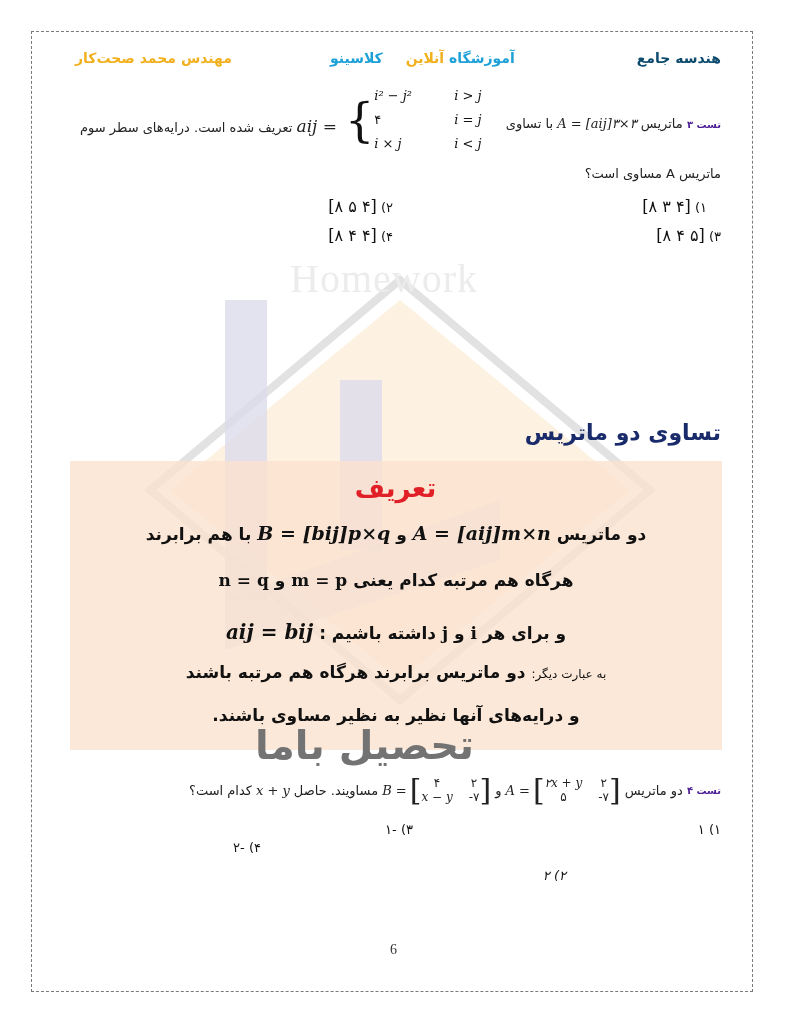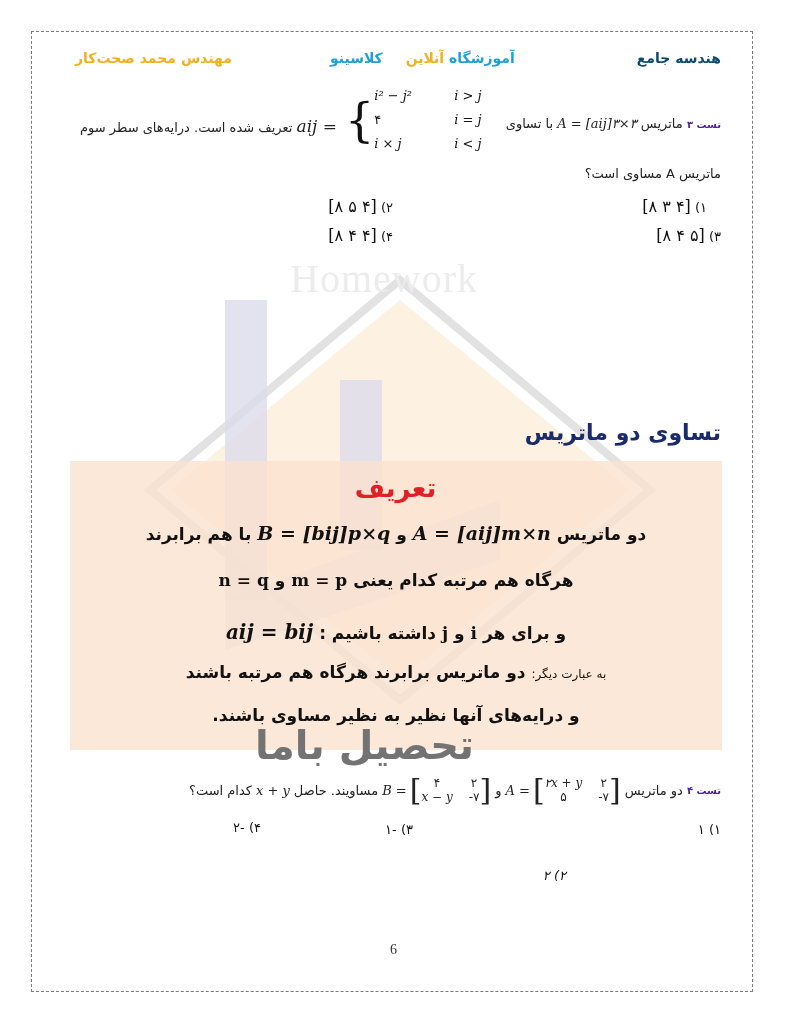--- a/index.html
+++ b/index.html
@@ -187,18 +187,18 @@
   <span>۱</span>
 </div>
 <div class="abs opt" style="right:225px;top:868px;font-style:italic;">
   <span>۲)</span>
   <span>۲</span>
 </div>
 <div class="abs opt" style="right:378px;top:822px;">
   <span>۳)</span>
   <span>-۱</span>
 </div>
-<div class="abs opt" style="right:530px;top:820px;">
+<div class="abs opt" style="right:530px;top:840px;">
   <span>۴)</span>
   <span>-۲</span>
 </div>
 
 <div class="page-num">6</div>
 
 </body></html>

